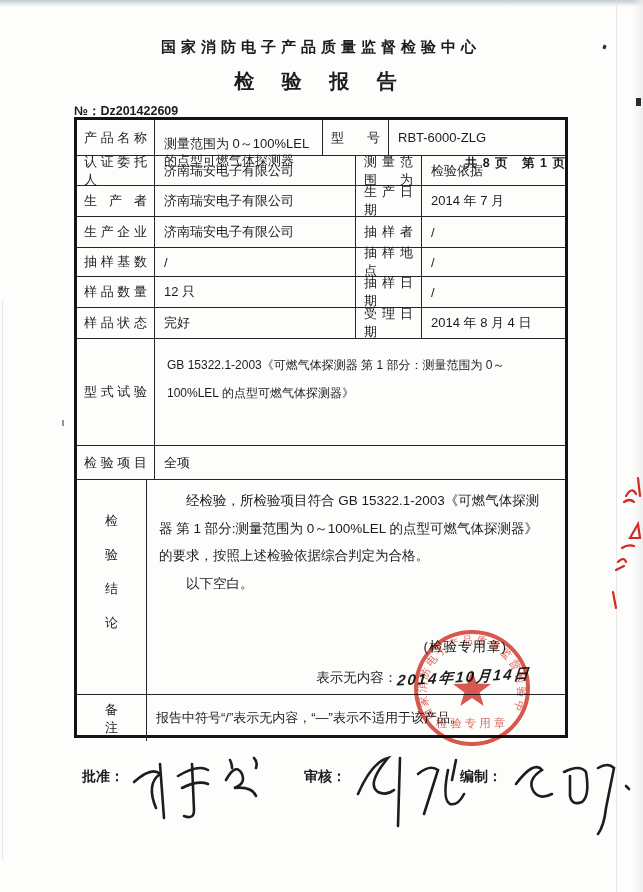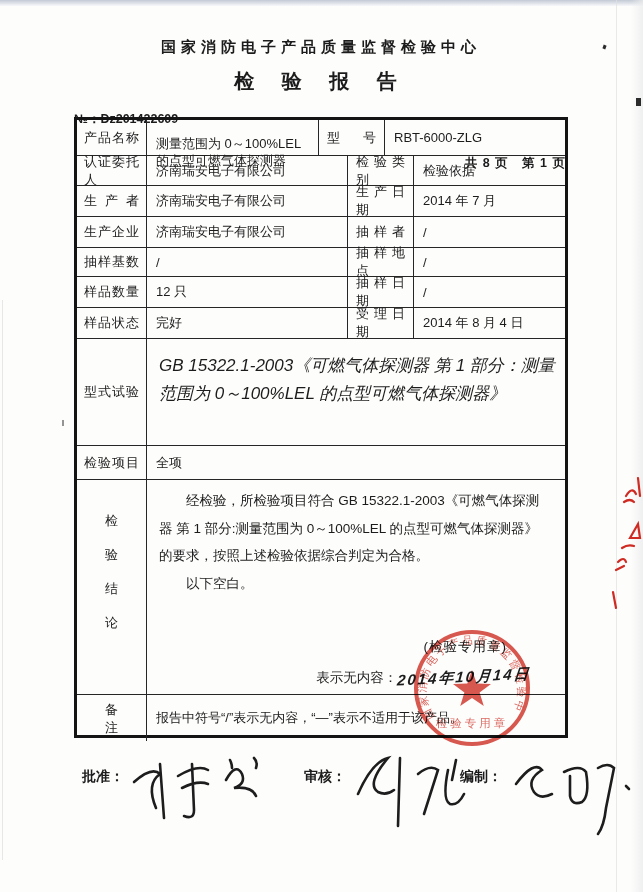--- a/index.html
+++ b/index.html
@@ -13,39 +13,39 @@
   .scan-right{position:absolute;right:0;top:0;width:12px;height:100%;
     background:linear-gradient(to left,#ebecec,rgba(255,255,255,0));opacity:.8;}
   .crease{position:absolute;left:616px;top:0;width:1px;height:100%;background:#dfdfe2;opacity:.7;}
   .left-edge{position:absolute;left:2px;top:300px;width:1px;height:560px;background:#d9d9d9;opacity:.6;}
 
   .org-title{position:absolute;left:74px;top:38px;width:494px;text-align:center;
     font-size:15px;font-weight:700;letter-spacing:5px;white-space:nowrap;}
   .report-title{position:absolute;left:74px;top:68px;width:494px;text-align:center;
     font-size:20px;font-weight:700;letter-spacing:11px;}
   .no-line{position:absolute;left:74px;top:99px;width:494px;font-size:12.5px;font-weight:700;}
-  .no-left{position:absolute;left:0;top:12px;}
+  .no-left{position:absolute;left:0;top:4px;}
   .no-right{position:absolute;right:2px;top:16px;letter-spacing:1px;margin-top:40px;}
 
   .rpt-table{position:absolute;left:74px;top:117px;width:494px;height:621px;
     border:3px solid #141414;box-sizing:border-box;background:rgba(255,255,255,.0);}
   .trow{display:flex;width:100%;box-sizing:border-box;border-bottom:1.6px solid #262626;}
   .trow:last-child{border-bottom:none;}
   .cell{box-sizing:border-box;display:flex;align-items:center;font-size:13px;}
   .b-r{border-right:1.6px solid #262626;}
-  .lblcell{width:70px;padding:0 7px;}
+  .lblcell{width:78px;padding:0 7px;}
   .lblcell .j{display:inline-block;width:100%;text-align:justify;text-align-last:justify;}
   .valcell{padding-left:9px;}
   .w-v1{width:201px;}
   .w-l2{width:66px;padding:8px 8px;font-family:Liberation Serif, serif;}
   .w-l2 .j{display:inline-block;width:100%;text-align:justify;text-align-last:justify;}
   .w-v2{flex:1;}
   .val-wrap{line-height:16.5px;padding:16px 8px 2px 9px;}
   .fullval{flex:1;align-items:flex-start;}
-  .basis-text{padding:13px 10px 0 12px;line-height:27.5px;font-size:17px;font-style:italic;}
+  .basis-text{padding:13px 10px 0 12px;line-height:27.5px;font-size:12px;}
   .vert-lbl{flex-direction:column;justify-content:flex-start;align-items:center;
     padding-top:34px;gap:21px;width:70px;}
   .vert-lbl span{display:block;line-height:13px;}
   .concl{position:relative;flex:1;display:block;font-size:13.5px;}
   .concl .para{margin:0;padding:0 14px 0 12px;line-height:27.5px;text-indent:2em;}
   .concl .p1{padding-top:7px;}
   .seal-note{position:absolute;right:58px;top:158px;font-size:13.5px;letter-spacing:1px;}
   .sign-date{position:absolute;right:34px;top:188px;font-size:13.5px;}
   .hand{display:inline-block;font-style:italic;letter-spacing:2px;font-size:15px;
     transform:rotate(-3deg) skewX(-8deg);font-weight:700;}
@@ -92,21 +92,21 @@
           <span class="j">型号</span>
         </div>
       <div class="cell w-v2 valcell">RBT-6000-ZLG</div>
     </div>
     <div class="trow" style="height:30px">
       <div class="cell lblcell b-r">
           <span class="j">认证委托人</span>
         </div>
       <div class="cell w-v1 b-r valcell">济南瑞安电子有限公司</div>
       <div class="cell w-l2 b-r">
-          <span class="j">检验类别</span>
+          <span class="j">测量范围为</span>
         </div>
       <div class="cell w-v2 valcell">检验依据</div>
     </div>
     <div class="trow" style="height:31px">
       <div class="cell lblcell b-r">
           <span class="j">生产者</span>
         </div>
       <div class="cell w-v1 b-r valcell">济南瑞安电子有限公司</div>
       <div class="cell w-l2 b-r">
           <span class="j">生产日期</span>

